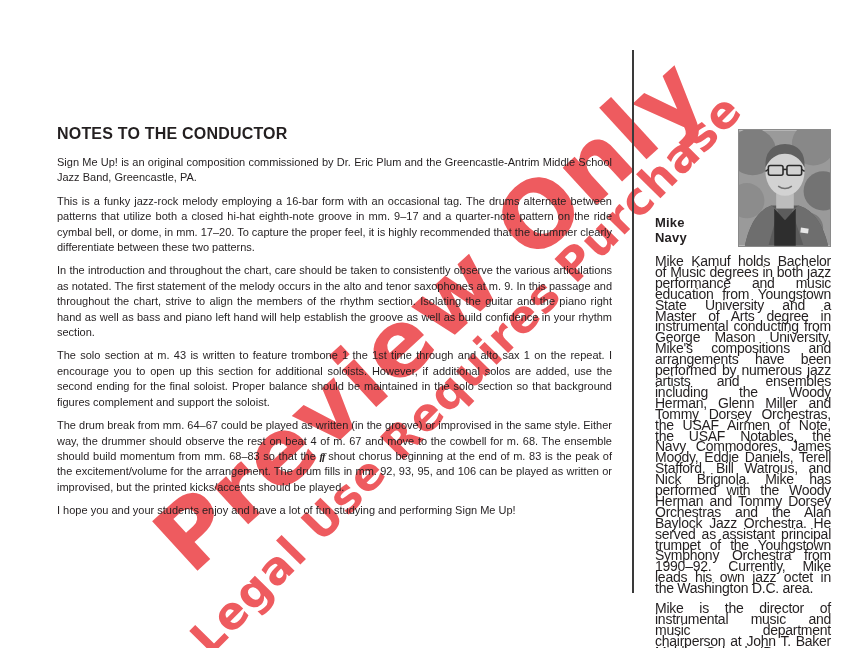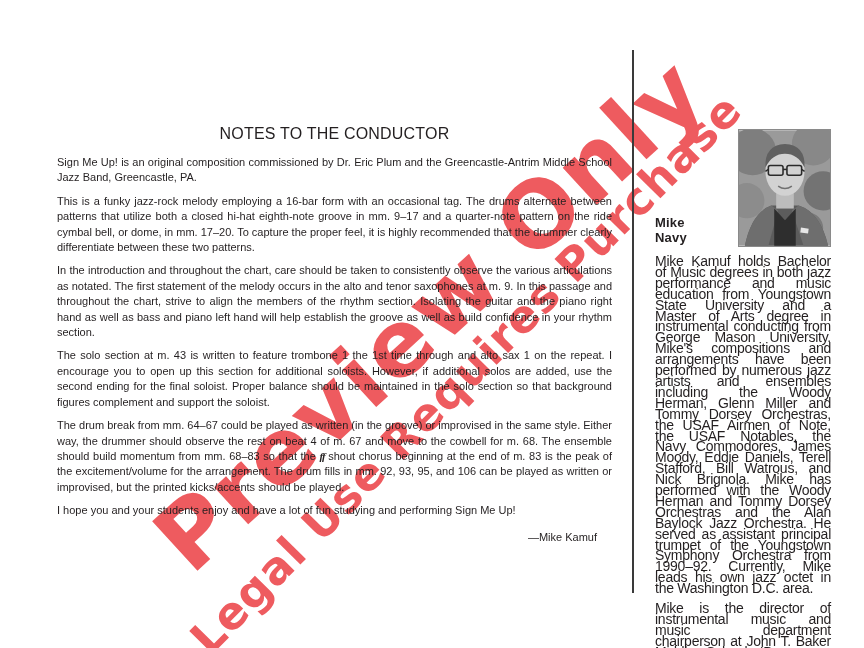--- a/index.html
+++ b/index.html
@@ -35,22 +35,22 @@
   
   .main{
     position:absolute;
     z-index:2;
     left:57px;top:126px;
     width:555px;
   }
   .main h1{
     font-size:16px;
     line-height:16px;
-    font-weight:normal;
-    text-align:center;
+    font-weight:bold;
+    text-align:left;
     margin:0 0 13px 0;
     letter-spacing:0.2px;
   }
   .main p{
     font-size:11px;
     line-height:15.4px;
     margin:0 0 8px 0;
     text-align:justify;
   }
   .it{}
@@ -123,21 +123,20 @@
   <div class="main">
     <h1>NOTES TO THE CONDUCTOR</h1>
     <div id="notes-paragraphs">
         <p><span class="it">Sign Me Up!</span><span> is an original composition commissioned by Dr. Eric Plum and the Greencastle-Antrim Middle School Jazz Band, Greencastle, PA.</span></p>
         <p><span>This is a funky jazz-rock melody employing a 16-bar form with an occasional tag. The drums alternate between patterns that utilize both a closed hi-hat eighth-note groove in mm. 9–17 and a quarter-note pattern on the ride cymbal bell, or dome, in mm. 17–20. To capture the proper feel, it is highly recommended that the drummer clearly differentiate between these two patterns.</span></p>
         <p><span>In the introduction and throughout the chart, care should be taken to consistently observe the various articulations as notated. The first statement of the melody occurs in the alto and tenor saxophones at m. 9. In this passage and throughout the chart, strive to align the members of the rhythm section. Isolating the guitar and the piano right hand as well as bass and piano left hand will help establish the groove as well as build confidence in your rhythm section.</span></p>
         <p><span>The solo section at m. 43 is written to feature trombone 1 the 1st time through and alto sax 1 on the repeat. I encourage you to open up this section for additional soloists. However, if additional solos are added, use the second ending for the final soloist. Proper balance should be maintained in the solo section so that background figures complement and support the soloist.</span></p>
         <p><span>The drum break from mm. 64–67 could be played as written (in the groove) or improvised in the same style. Either way, the drummer should observe the rest on beat 4 of m. 67 and move to the cowbell for m. 68. The ensemble should build momentum from mm. 68–83 so that the </span><span class="dyn">ff</span><span> shout chorus beginning at the end of m. 83 is the peak of the excitement/volume for the arrangement. The drum fills in mm. 92, 93, 95, and 106 can be played as written or improvised, but the printed kicks/accents should be played.</span></p>
         <p><span>I hope you and your students enjoy and have a lot of fun studying and performing </span><span class="it">Sign Me Up!</span></p>
       </div>
-    <div class="sig">—Mike Kamuf</div>
   </div>
 
   <div class="divider"></div>
 
   <aside class="bio">
     <div class="bio-head">
       <div class="bio-name">
         <span>Mike</span><br>
         <span>Navy</span>
       </div>

